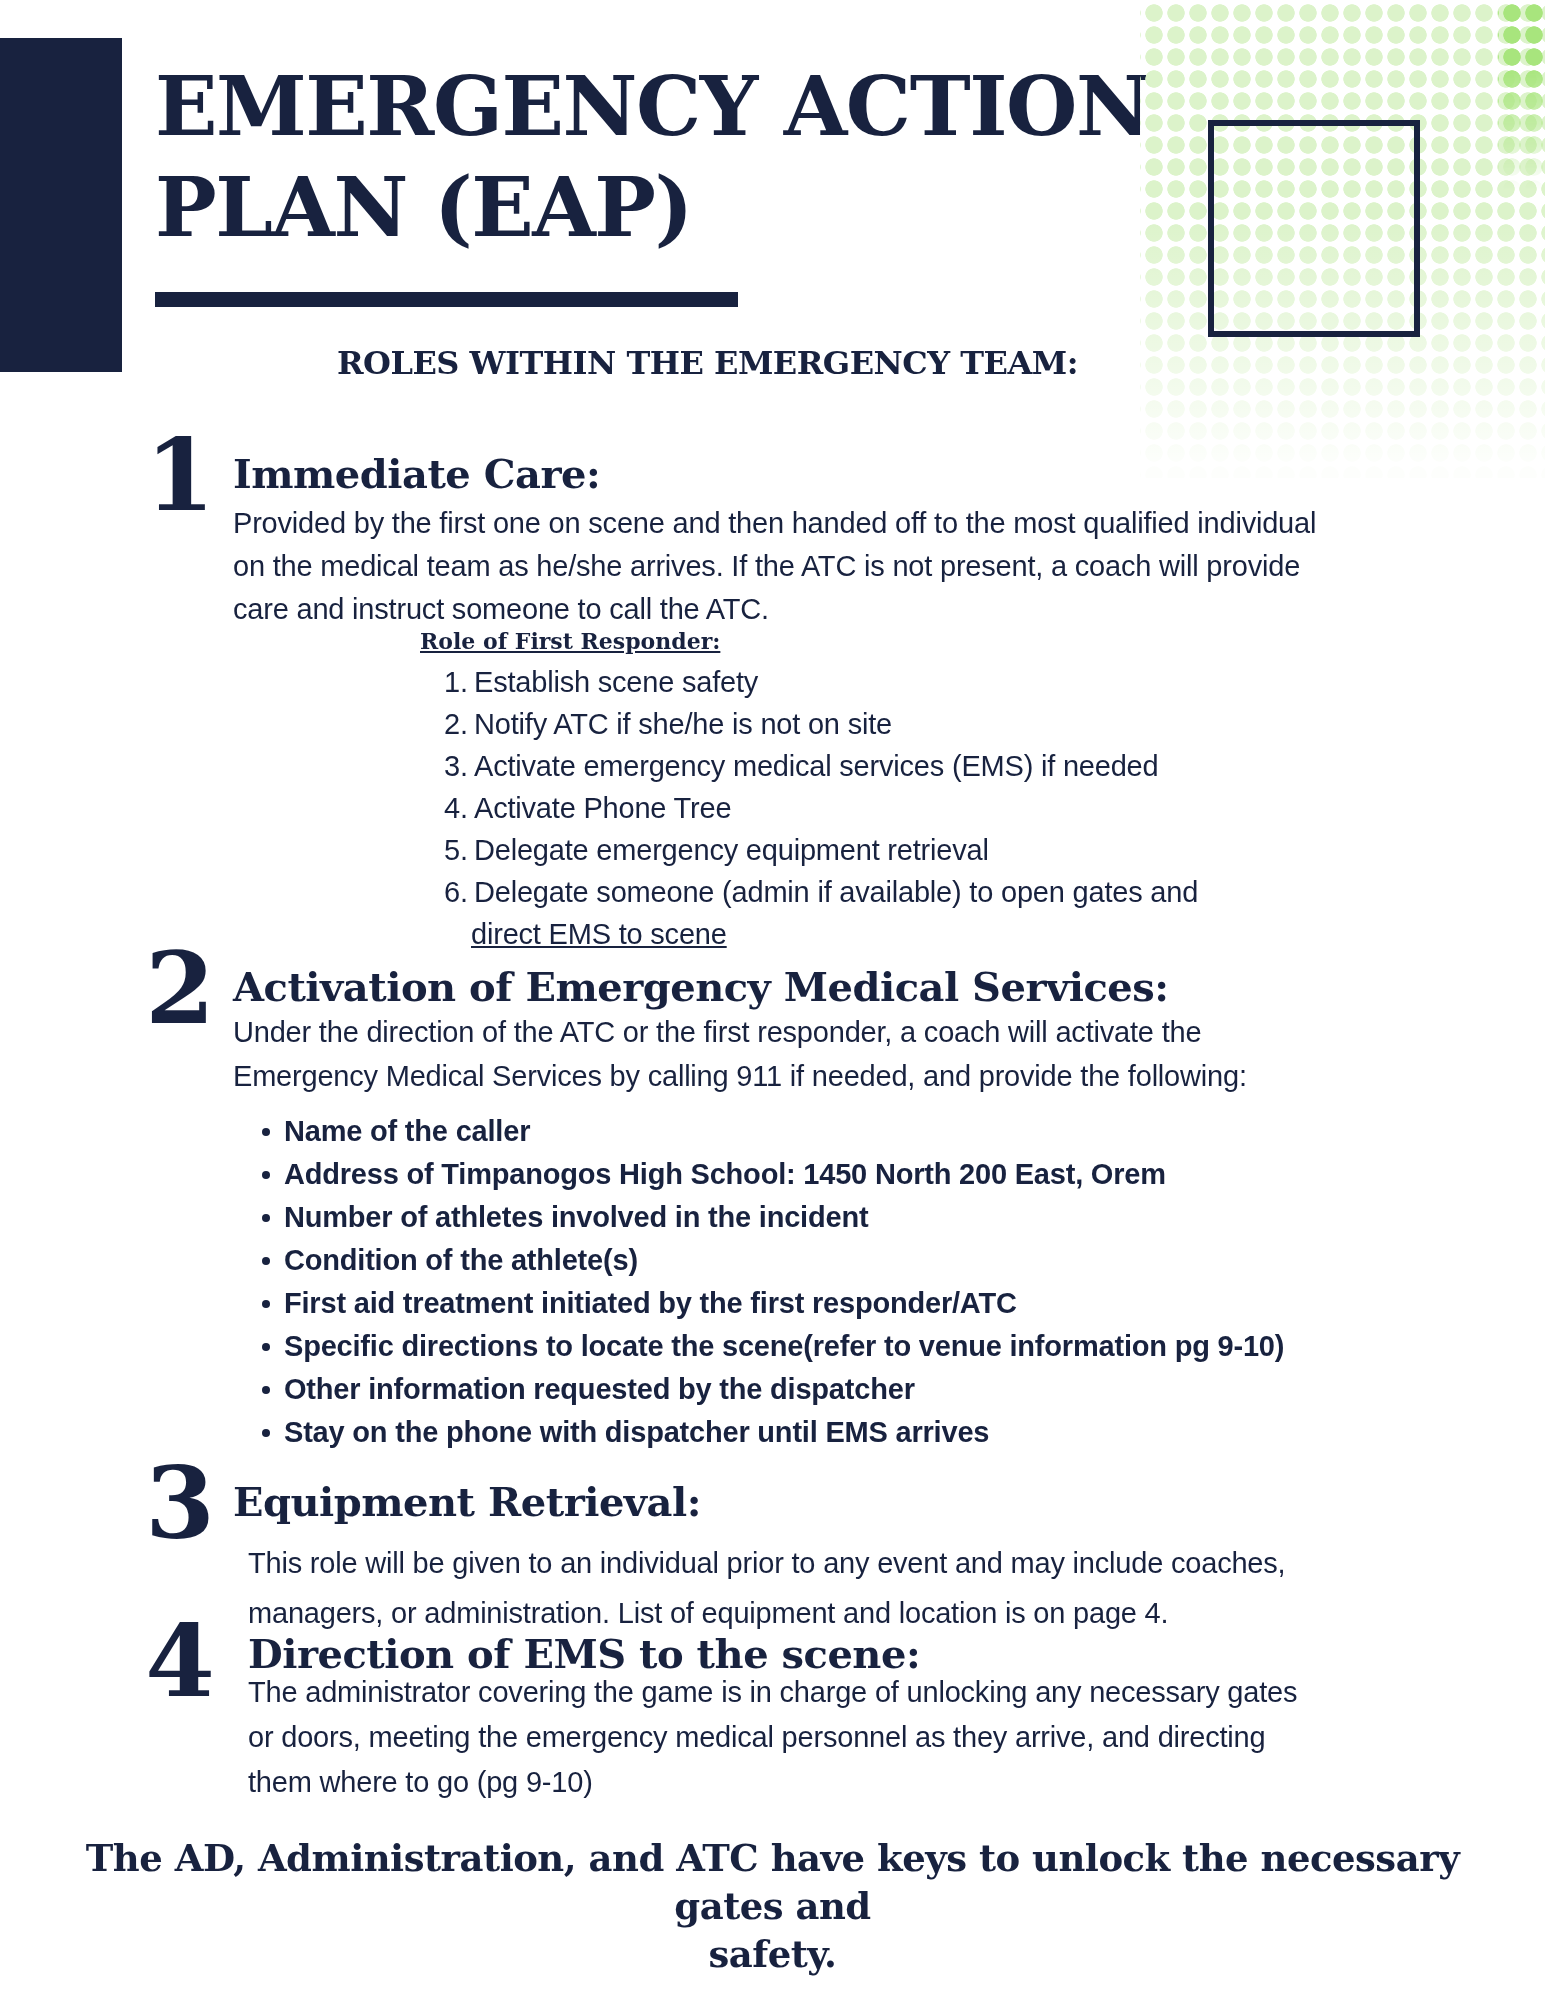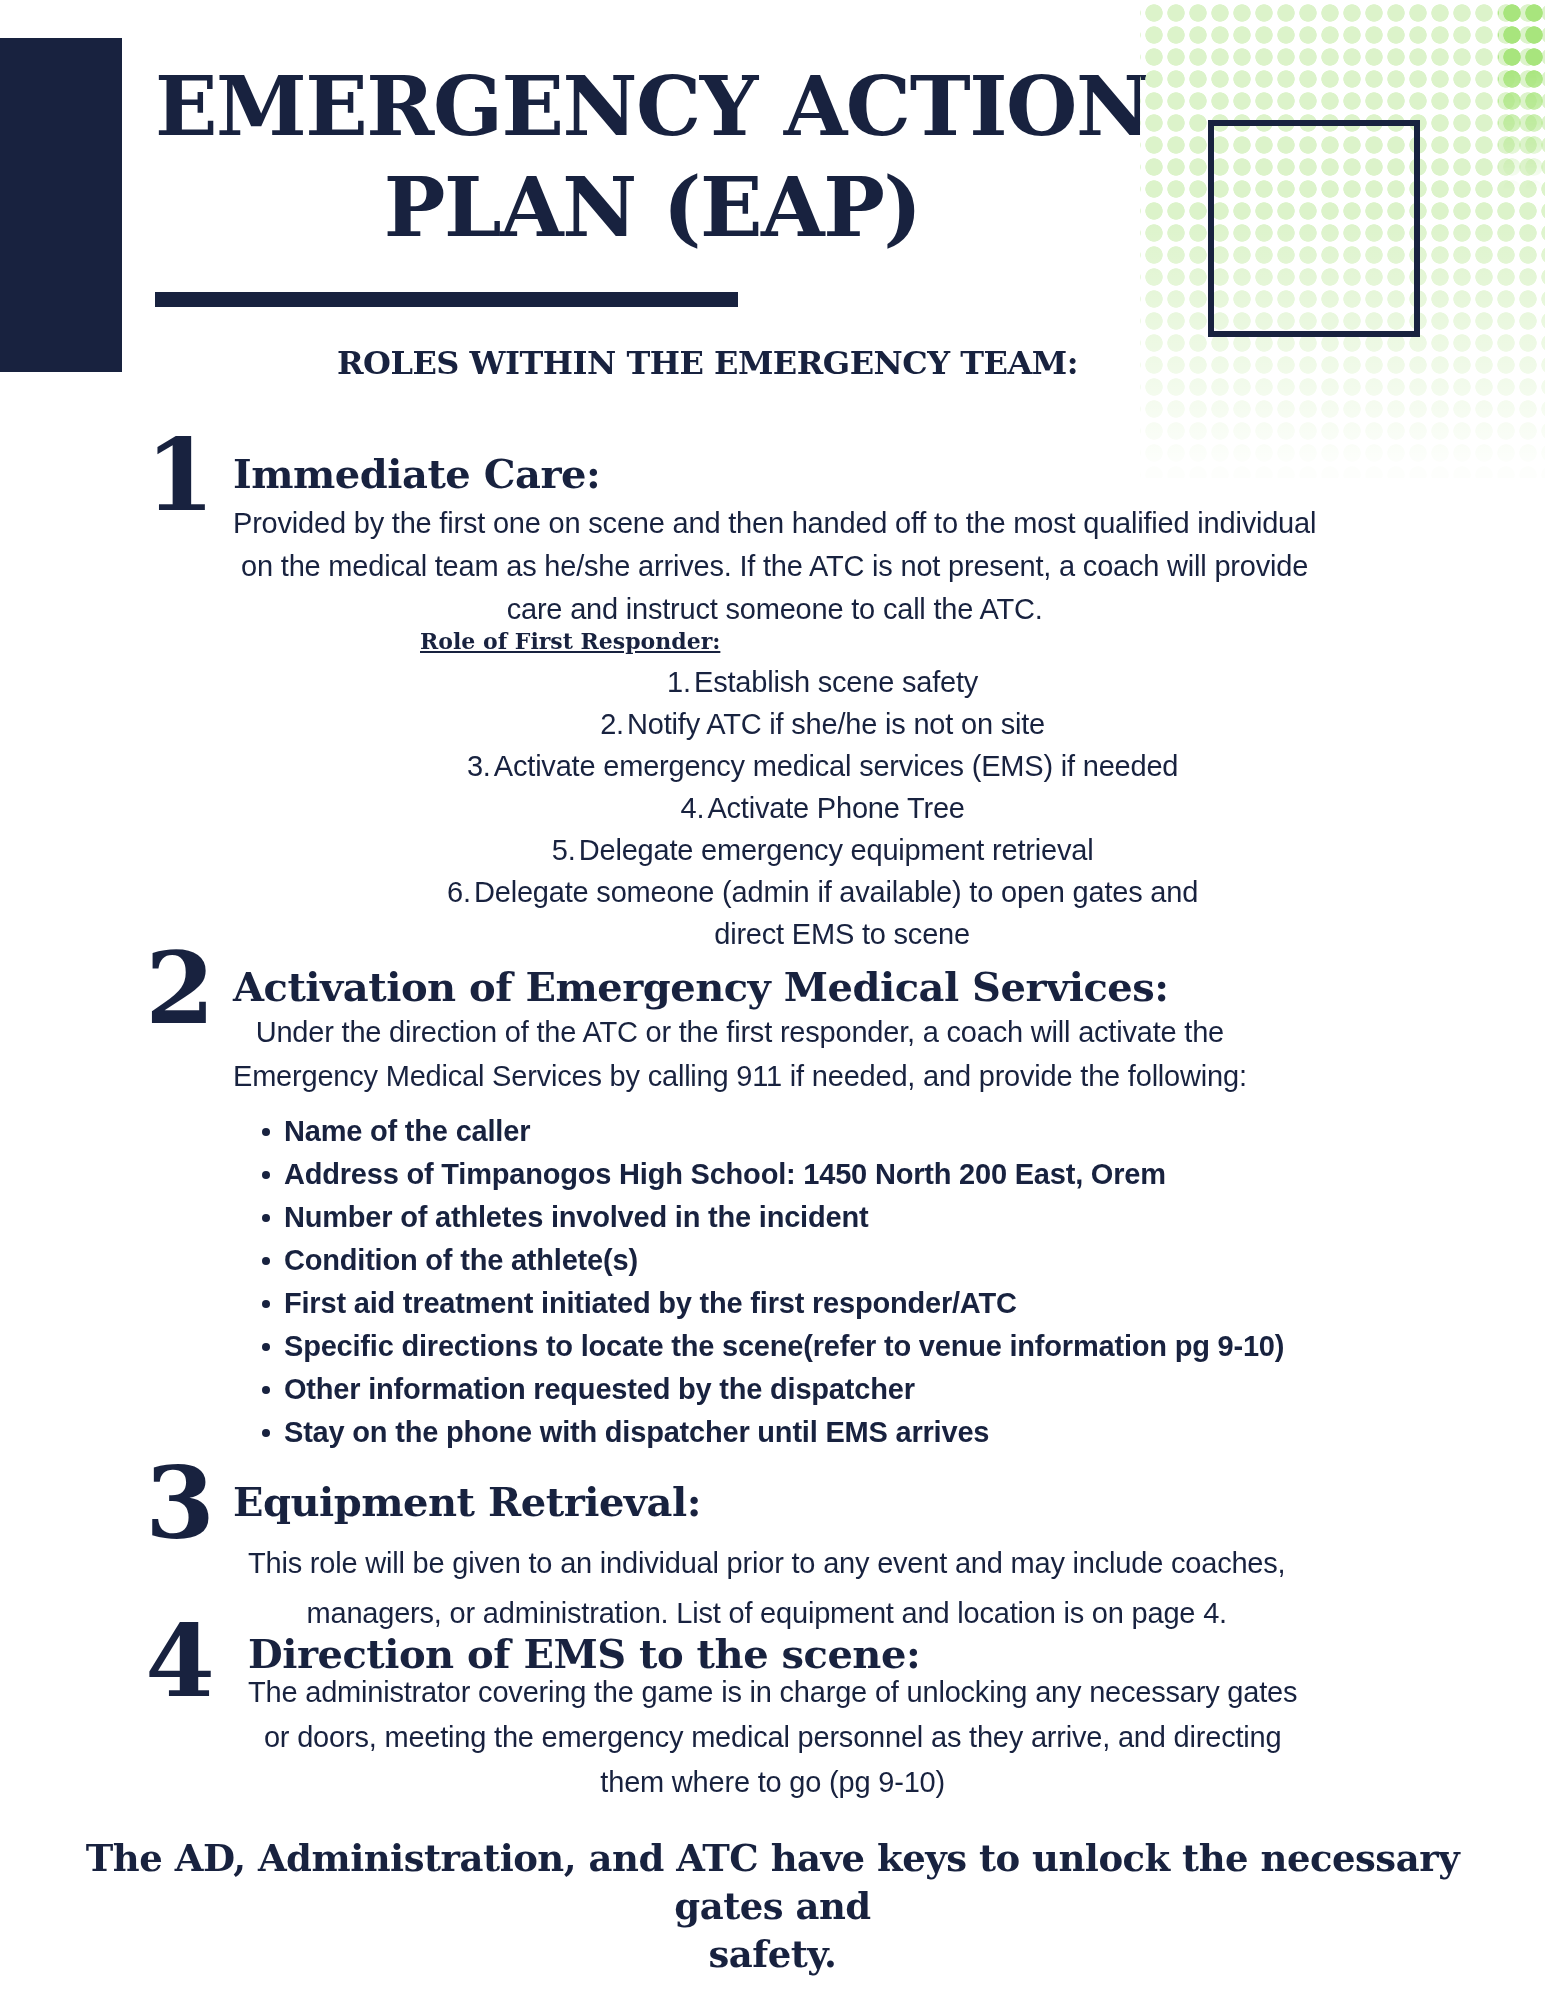--- a/index.html
+++ b/index.html
@@ -1,20 +1,20 @@
 <!DOCTYPE html>
 <html><head>
 <meta charset="utf-8">
 <style>
   html,body{margin:0;padding:0;background:#ffffff;}
   #canvas{
     position:relative;width:1545px;height:2000px;background:#ffffff;overflow:hidden;
     font-family:"Liberation Sans",sans-serif;color:#18223F;
   }
-  .abs{position:absolute;text-align:center;}
+  .abs{position:absolute;}
   .slab{font-family:"DejaVu Serif",serif;font-weight:700;}
 
   
   .left-bar{left:0;top:38px;width:122px;height:334px;background:#18223F;}
   .title{left:155px;top:56px;font-size:82px;line-height:101px;letter-spacing:-1.5px;white-space:nowrap;color:#18223F;}
   .title-rule{left:155px;top:292px;width:583px;height:15px;background:#18223F;}
 
   
   .dots{left:1140px;top:0;width:405px;height:478px;
     background-image:radial-gradient(circle,#DCF3CA 8.4px,rgba(255,255,255,0) 9px);
@@ -41,21 +41,21 @@
   .sec-h{font-size:40px;letter-spacing:-0.5px;white-space:nowrap;}
   .bodyline{font-size:29px;letter-spacing:-0.2px;white-space:nowrap;}
   .s1-h{left:233px;top:450px;} .s1-b{left:233px;top:502px;line-height:43px;}
   .s2-h{left:233px;top:963px;} .s2-b{left:233px;top:1010px;line-height:44px;}
   .s3-h{left:233px;top:1478px;} .s3-b{left:248px;top:1538px;line-height:50px;}
   .s4-h{left:248px;top:1630px;} .s4-b{left:248px;top:1670px;line-height:45px;}
   .subhead{left:420px;top:628px;font-size:22px;white-space:nowrap;text-decoration:underline;}
   .numlist{left:444px;top:666px;font-size:29px;letter-spacing:-0.2px;}
   .numlist .row{height:42px;white-space:nowrap;}
   .numlist .mk{display:inline-block;width:30px;}
-  .numlist .cont{margin-left:42px;height:42px;white-space:nowrap;}
+  .numlist .cont{margin-left:27px;height:42px;white-space:nowrap;text-decoration:underline;}
   .bullets{left:262px;top:1110px;font-size:29px;font-weight:700;letter-spacing:-0.2px;}
   .bullets .row{height:43px;white-space:nowrap;display:flex;align-items:center;}
   .bullets .dot{width:8px;height:8px;border-radius:50%;background:#18223F;margin-right:14px;flex:0 0 auto;}
 
   
   .footer{left:60px;top:1834px;width:1425px;text-align:center;font-size:37px;line-height:48px;letter-spacing:-0.5px;}
 </style>
 </head>
 <body>
 

